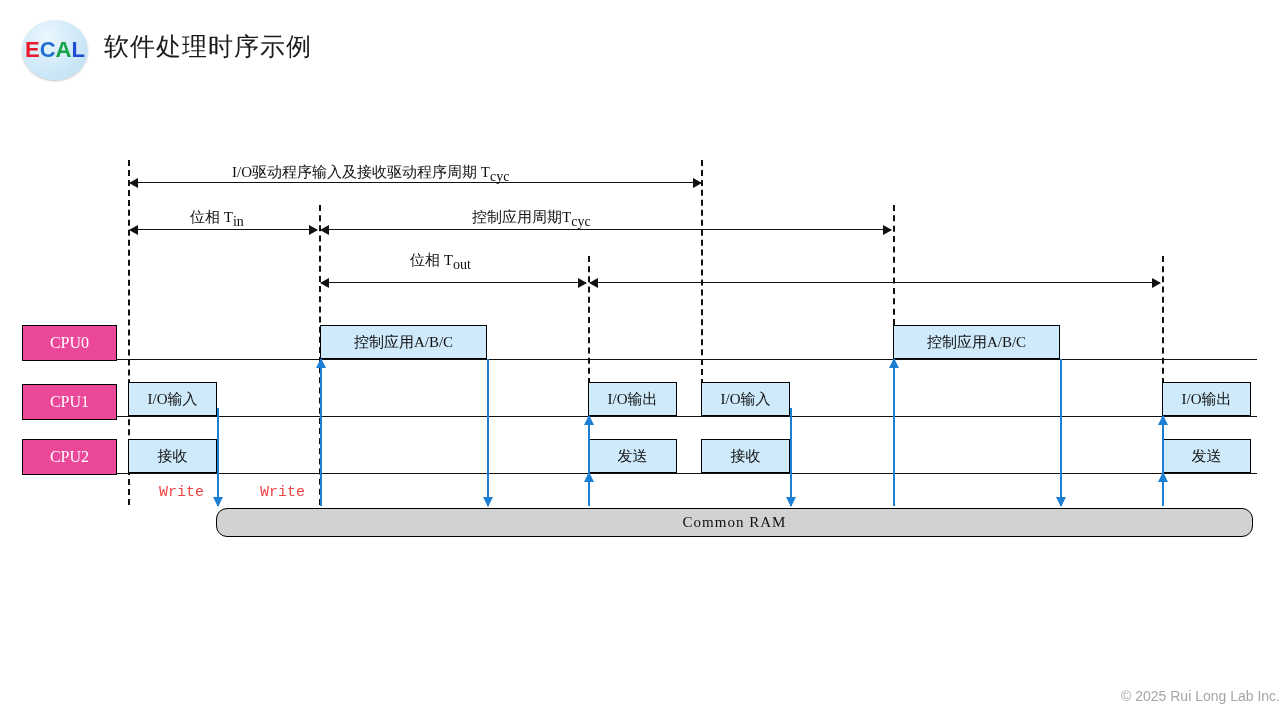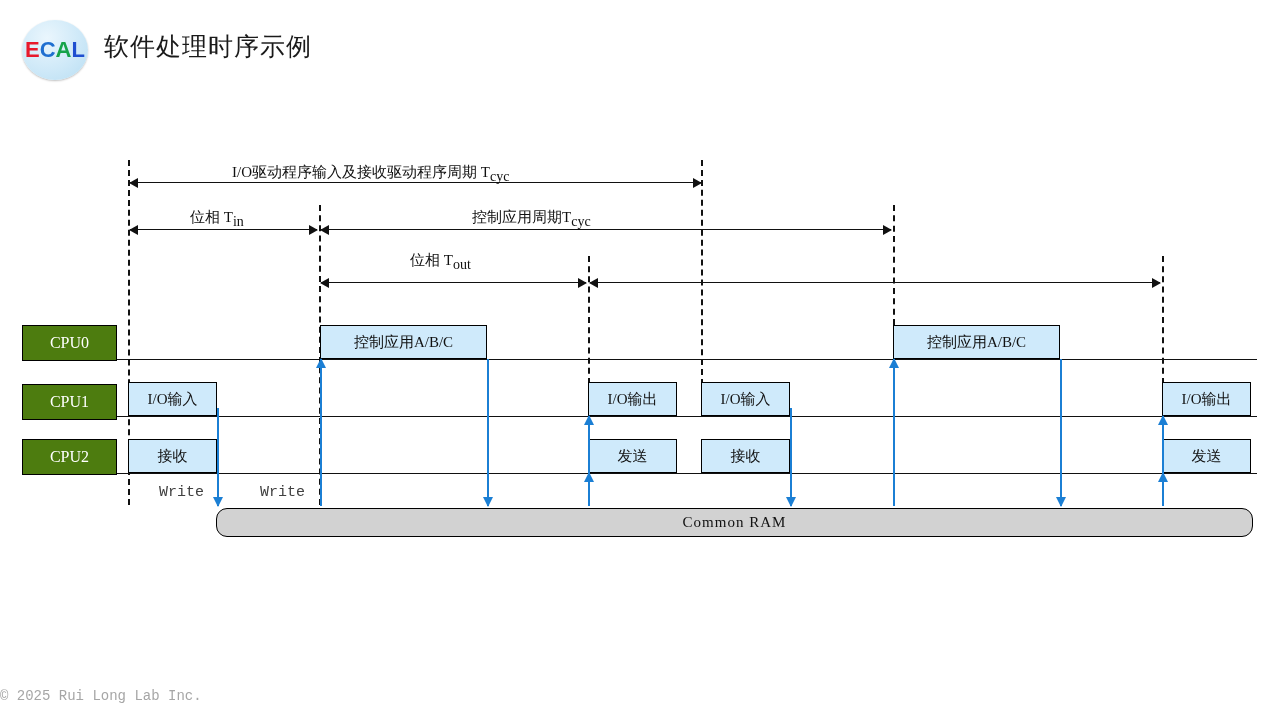--- a/index.html
+++ b/index.html
@@ -51,51 +51,51 @@
   .marrow::after{right:-1px;border-left:9px solid #111;}
   .mlabel{
     position:absolute;font-size:15px;color:#111;white-space:nowrap;
     font-family:"Liberation Serif", serif;
   }
   .mlabel sub{font-size:14px;}
 
   
   .cpu-tag{
     position:absolute;left:22px;width:93px;height:34px;
-    background:#4d7c0f;border:1.5px solid #000;
+    background:#ec4899;border:1.5px solid #000;
     color:#fff;font-size:16px;
     display:flex;align-items:center;justify-content:center;
     font-family:"Liberation Serif", serif;
   }
   .task-box{
     position:absolute;height:34px;
     background:#cfeafb;border:1.7px solid #000;
     display:flex;align-items:center;justify-content:center;
     font-size:15px;color:#111;box-sizing:border-box;
     font-family:"Liberation Serif", serif;white-space:nowrap;
   }
   .ram-bar{
     position:absolute;background:#d2d2d2;border:1.7px solid #000;
     display:flex;align-items:center;justify-content:center;
     font-size:15px;color:#111;box-sizing:border-box;
     font-family:"Liberation Serif", serif;letter-spacing:1px;
   }
-  .rw-label{position:absolute;font-size:15px;color:#404040;
+  .rw-label{position:absolute;font-size:15px;color:#ef4444;
     font-family:"Liberation Mono", monospace;white-space:nowrap;}
 
   
   .barrow{position:absolute;width:0;border-left:2.4px solid #1b7fd4;}
   .barrow .head{position:absolute;left:-6.2px;width:0;height:0;
     border-left:5.5px solid transparent;border-right:5.5px solid transparent;}
   .barrow.up .head{top:-1px;border-bottom:10px solid #1b7fd4;}
   .barrow.down .head{bottom:-1px;border-top:10px solid #1b7fd4;}
 
   #footer{
-    position:absolute;left:0;top:688px;width:1280px;text-align:left;
-    font-family:Liberation Mono, monospace;
+    position:absolute;left:0;top:688px;width:1280px;text-align:right;
+    font-family:Liberation Sans, sans-serif;
     font-size:14px;color:#a6a6a6;
   }
 </style>
 </head>
 <body>
 
 <div id="header">
   <div id="logo-badge">
     <div id="logo-text">
       <span class="lg-e">E</span>

